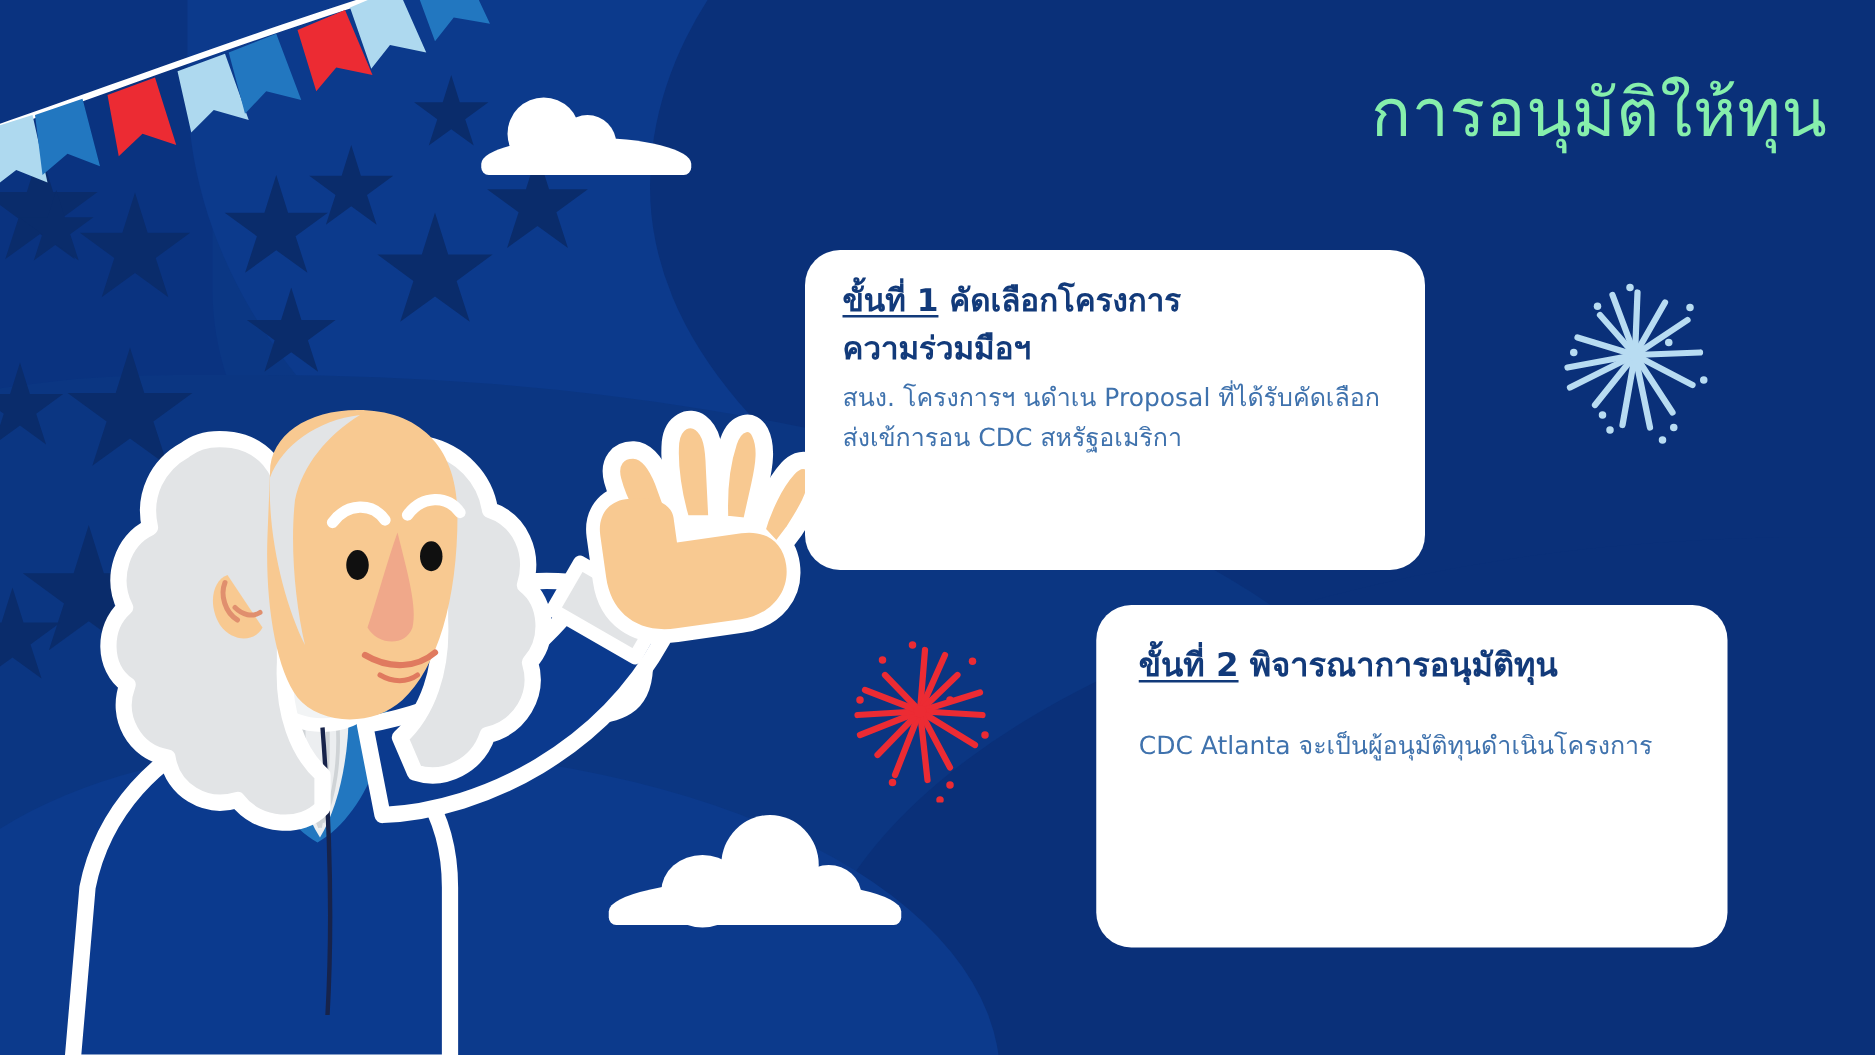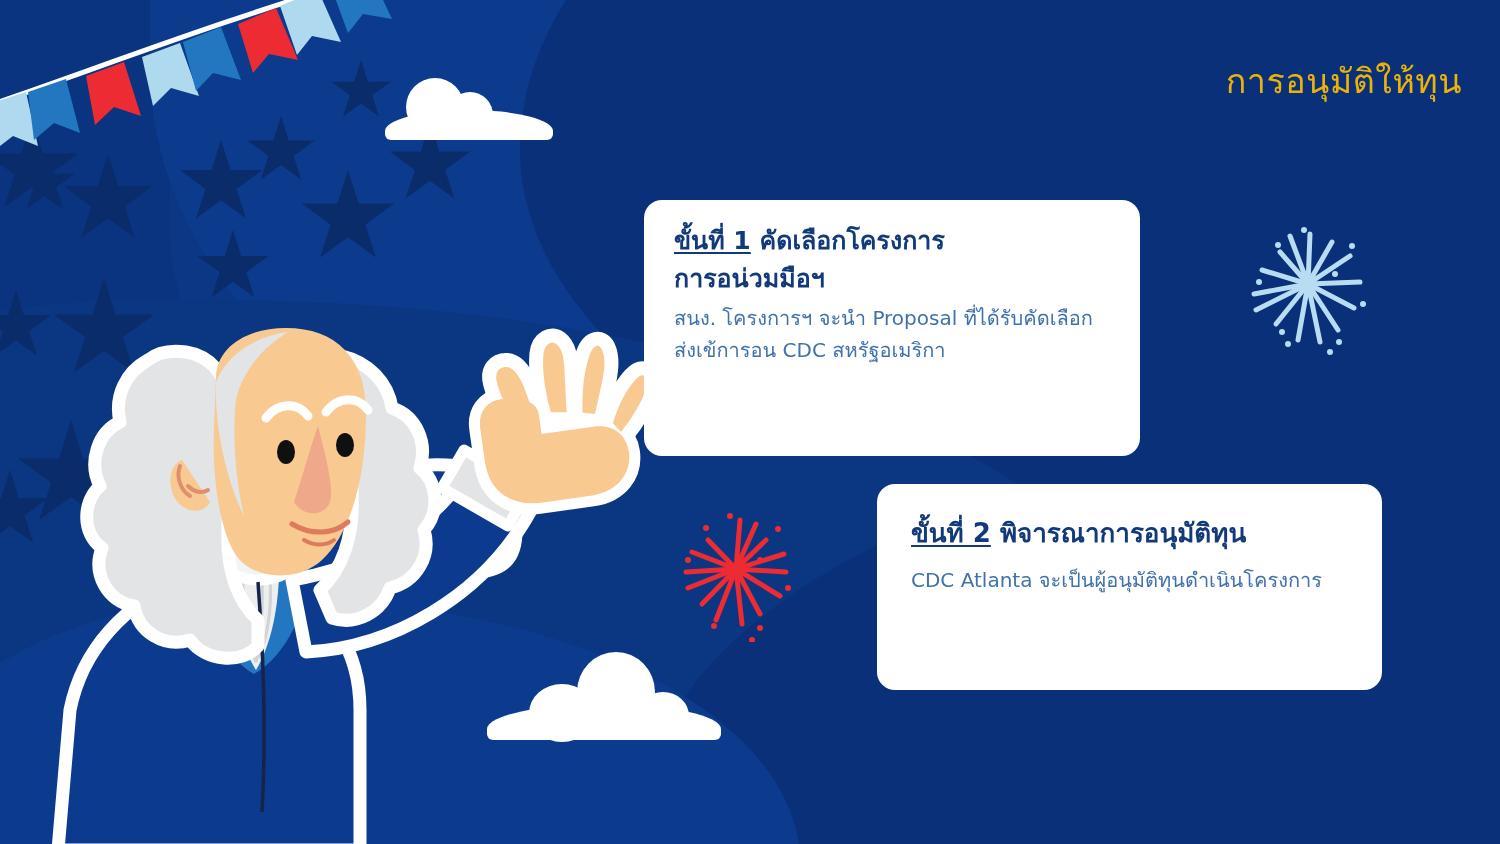--- a/index.html
+++ b/index.html
@@ -87,56 +87,56 @@
   .firework { position: absolute; }
 
   
   .character { position: absolute; left: 30px; top: 150px; width: 620px; height: 700px; }
 
   
   .title {
     position: absolute;
     right: 38px;
     top: 62px;
-    font-size: 34px;
+    font-size: 53px;
     line-height: 1.15;
-    color: #eab308;
+    color: #86efac;
     letter-spacing: 0.5px;
     white-space: nowrap;
     font-family: "DejaVu Sans", "Liberation Sans", sans-serif;
   }
 
   
   .card {
     position: absolute;
     background: #ffffff;
-    border-radius: 18px;
+    border-radius: 28px;
     box-sizing: border-box;
   }
   .card-1 { left: 644px; top: 200px; width: 496px; height: 256px; padding: 22px 34px 18px 30px; }
-  .card-2 { left: 877px; top: 484px; width: 505px; height: 206px; padding: 28px 30px 18px 34px; }
+  .card-2 { left: 877px; top: 484px; width: 505px; height: 274px; padding: 28px 30px 18px 34px; }
 
   .card-heading {
     color: #123a7a;
     font-weight: bold;
     font-size: 25px;
     line-height: 1.52;
     margin: 0;
   }
   .card-2 .card-heading { font-size: 26px; line-height: 1.62; }
 
   .step-label { text-decoration: underline; text-underline-offset: 3px; }
 
   .card-body {
     color: #3f72ad;
     font-size: 20px;
     line-height: 1.62;
     margin: 4px 0 0 0;
   }
-  .card-2 .card-body { margin-top: 10px; font-size: 20px; }
+  .card-2 .card-body { margin-top: 26px; font-size: 20px; }
 
   .card-body .line { display: block; }
   .card-heading .line { display: block; }
 </style>
 </head>
 <body>
 
 <div id="slide">
 
   <div class="bg-layer">
@@ -372,24 +372,24 @@
       <path d="M262 374 C 282 386, 304 384, 318 372" stroke="#e07a5f" stroke-width="5" fill="none" stroke-linecap="round"></path>
       <path d="M274 390 C 284 396, 296 396, 304 390" stroke="#e07a5f" stroke-width="4" fill="none" stroke-linecap="round"></path>
     </svg>
   </div>
 
   <div class="title">การอนุมัติให้ทุน</div>
 
   <div class="card card-1">
     <div class="card-heading">
       <span class="line"><span class="step-label">ขั้นที่ 1</span><span> คัดเลือกโครงการ</span></span>
-      <span class="line">การอน่วมมือฯ</span>
+      <span class="line">ความร่วมมือฯ</span>
     </div>
     <div class="card-body">
-      <span class="line">สนง. โครงการฯ จะนำ Proposal ที่ได้รับคัดเลือก</span>
+      <span class="line">สนง. โครงการฯ นดำเน Proposal ที่ได้รับคัดเลือก</span>
       <span class="line">ส่งเข้การอน CDC สหรัฐอเมริกา</span>
     </div>
   </div>
 
   <div class="card card-2">
     <div class="card-heading">
       <span class="line"><span class="step-label">ขั้นที่ 2</span><span> พิจารณาการอนุมัติทุน</span></span>
     </div>
     <div class="card-body">
       <span class="line">CDC Atlanta จะเป็นผู้อนุมัติทุนดำเนินโครงการ</span>

